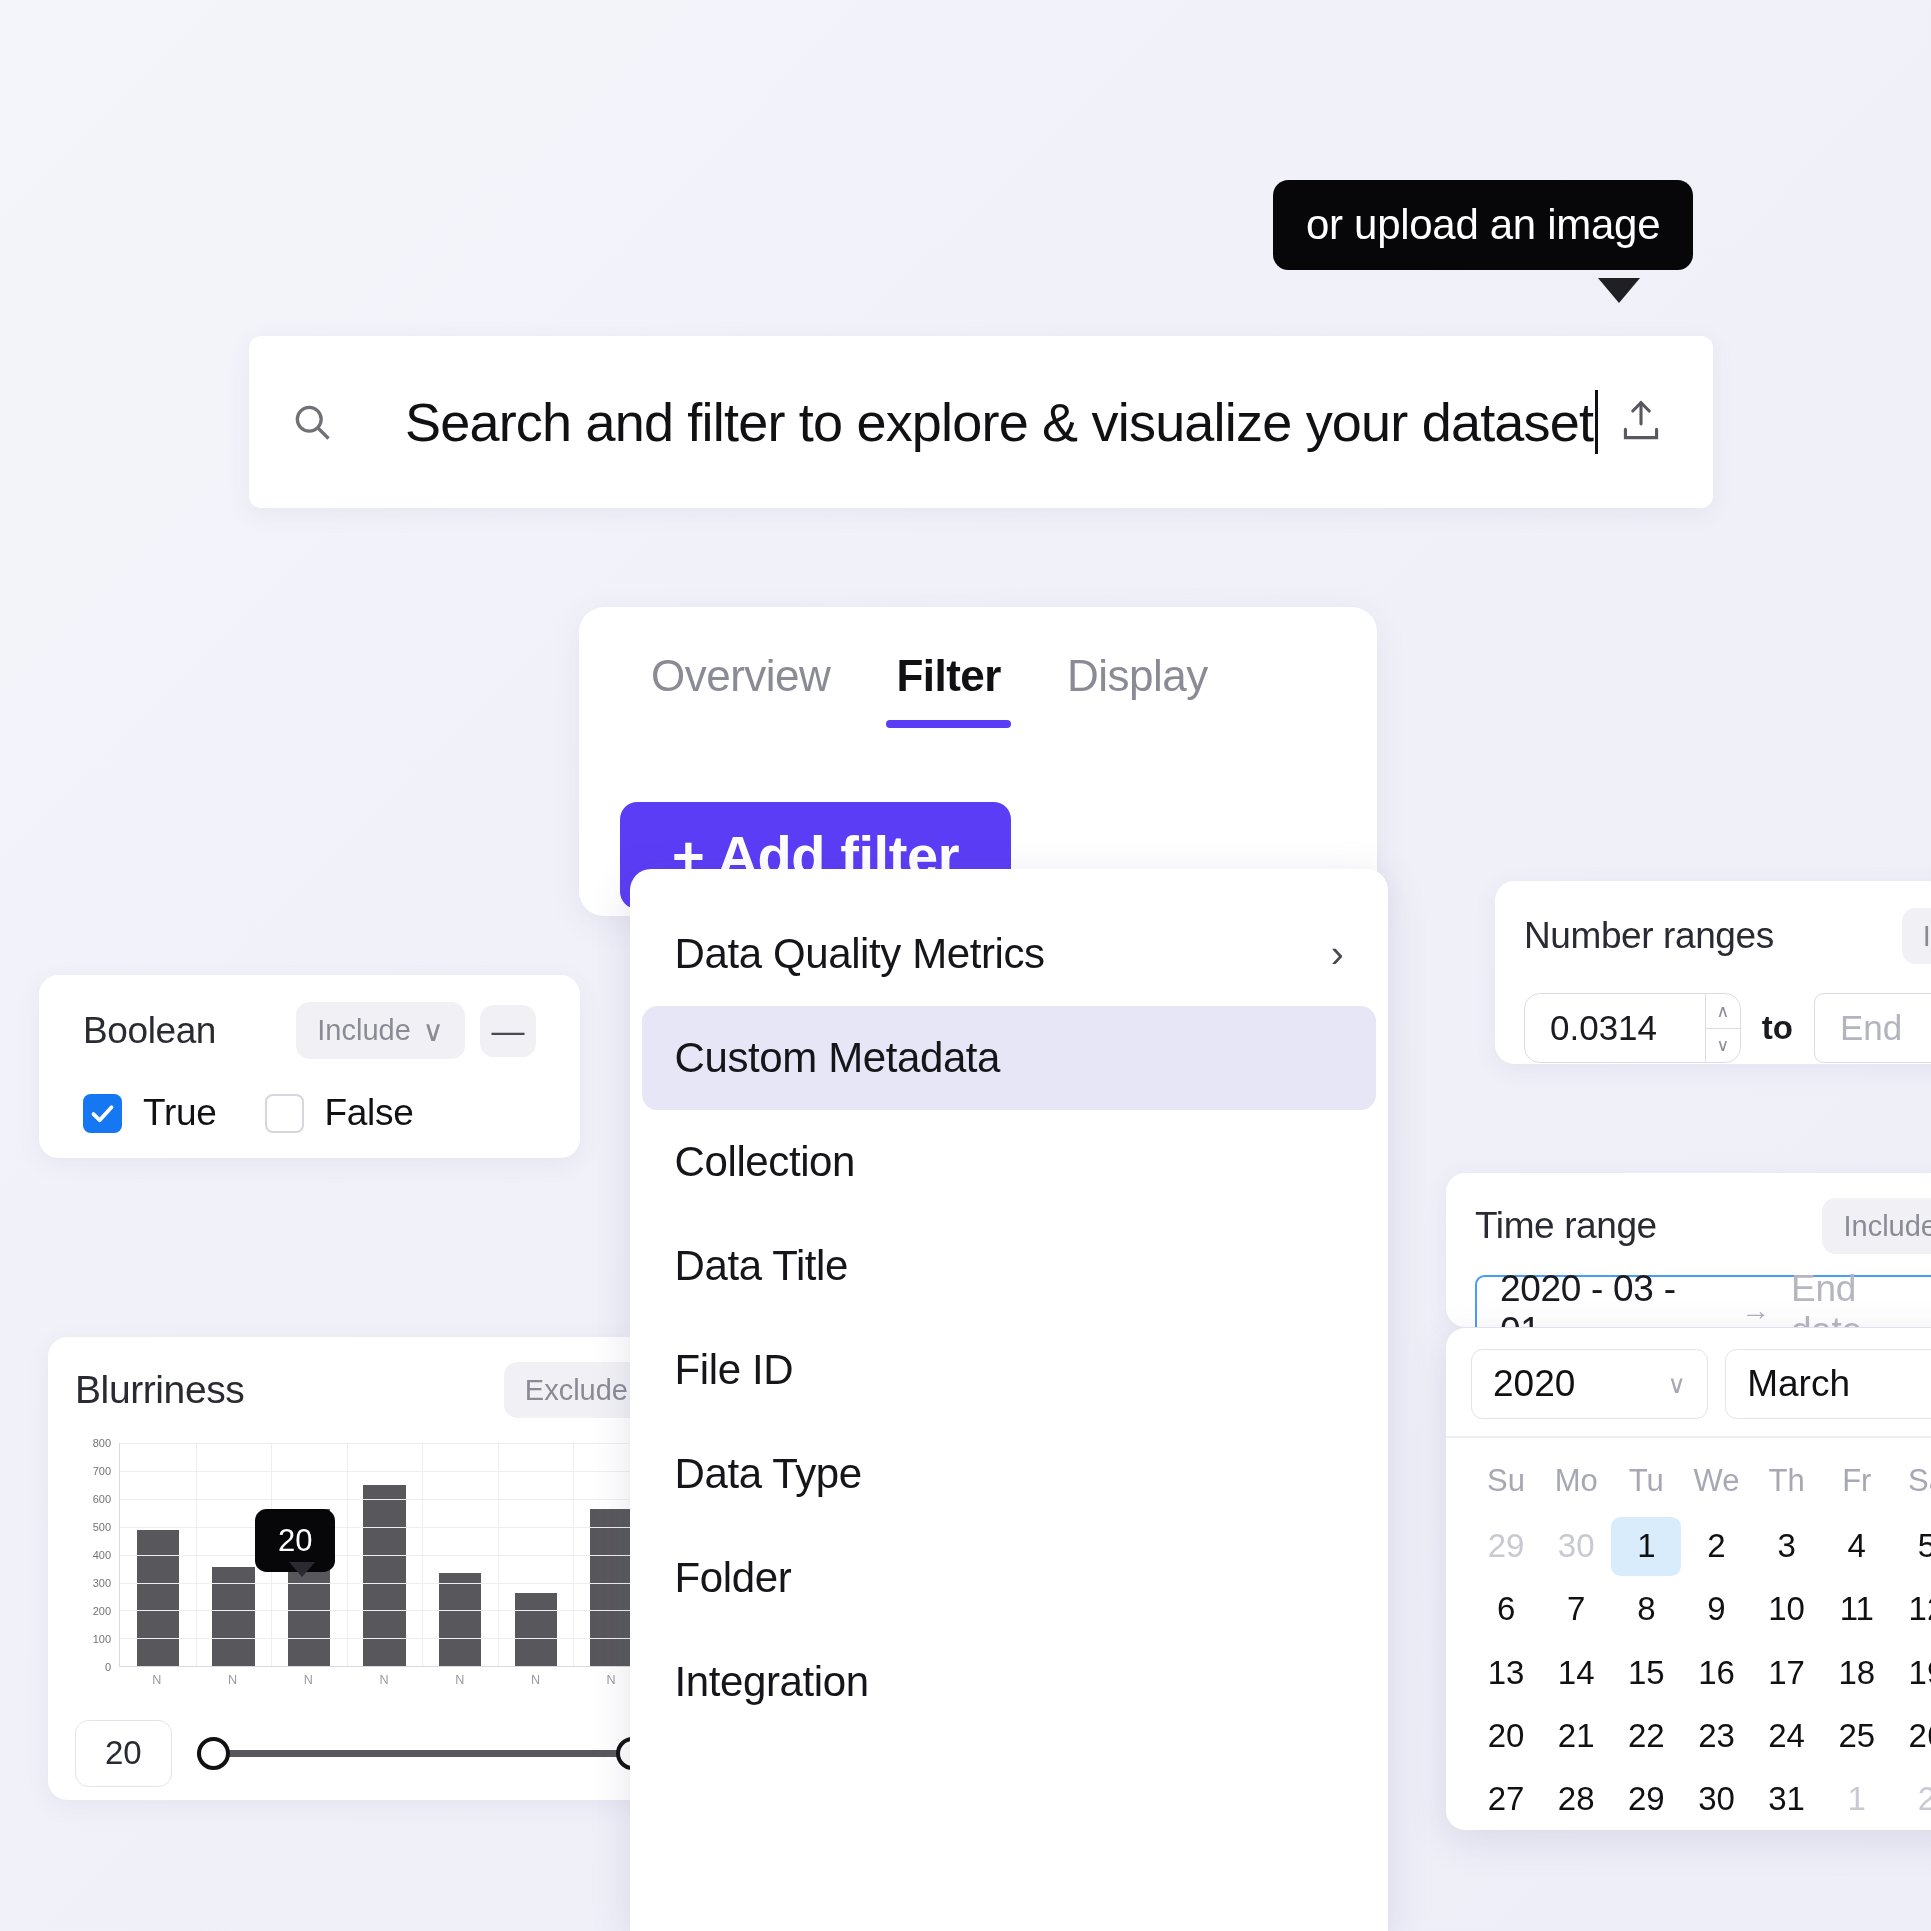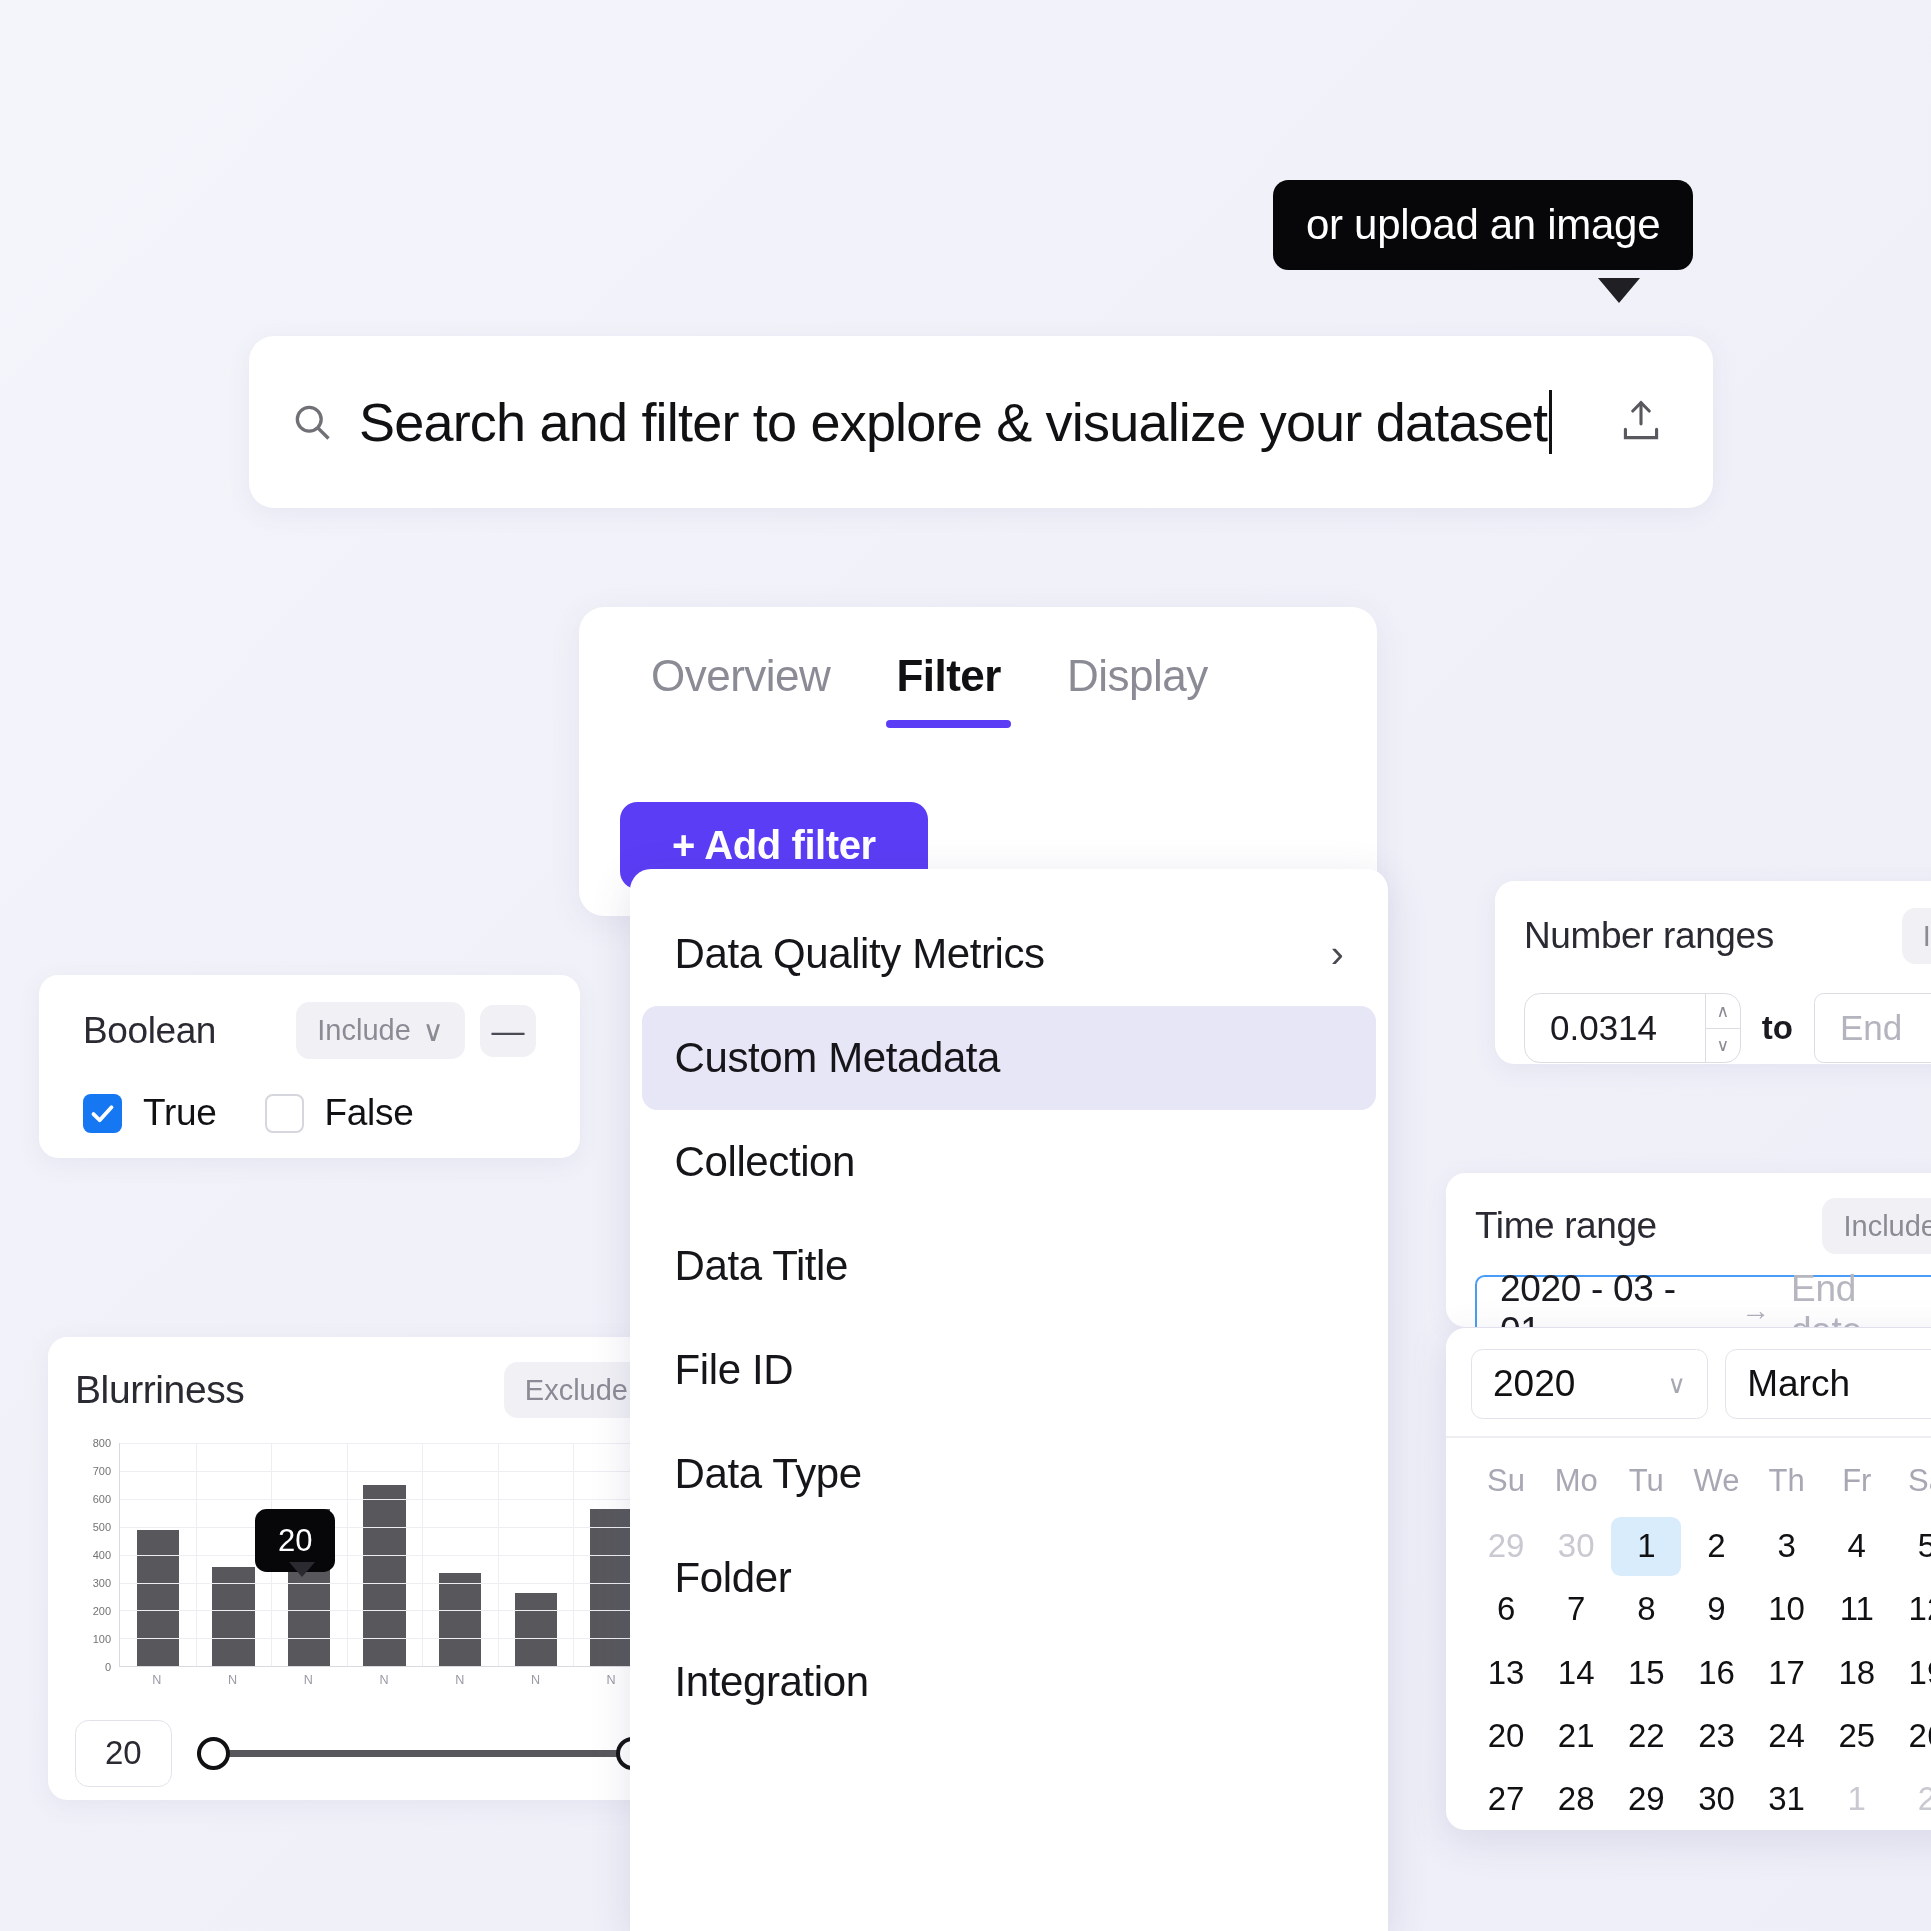--- a/index.html
+++ b/index.html
@@ -31,25 +31,26 @@
     border-right: 21px solid transparent;
     border-top: 25px solid #1f1f24;
   }
 
   
   .searchbar {
     position: absolute;
     left: 249px; top: 336px;
     width: 1464px; height: 172px;
     background: #ffffff;
-    border-radius: 25px;
+    border-radius: 12px;
     box-shadow: 0 5.8px 25px rgba(80,80,140,0.07);
     display: flex;
     align-items: center;
     padding: 0 50px 0 41px;
+    text-align: right;
   }
   .search-icon { width: 44px; height: 44px; flex: 0 0 auto; opacity: .72; }
   .search-text {
     flex: 1 1 auto;
     font-size: 54px;
     color: #111114;
     letter-spacing: -0.8px;
     margin-left: 25px;
     white-space: nowrap;
     overflow: hidden;
@@ -88,21 +89,21 @@
     position: absolute;
     left: 23px; right: 23px; bottom: 0;
     height: 7.7px; border-radius: 3.9px;
     background: var(--accent, #5b3df5);
   }
   .add-filter-btn {
     position: absolute;
     left: 41px; top: 195px;
     background: #5b3df5;
     color: #ffffff;
-    font-size: 40px;
+    font-size: 56px;
     font-weight: 700;
     letter-spacing: -0.4px;
     border: none;
     border-radius: 17.4px;
     padding: 21px 52px;
     cursor: pointer;
     font-family: "Liberation Sans", sans-serif;
   }
 
   

